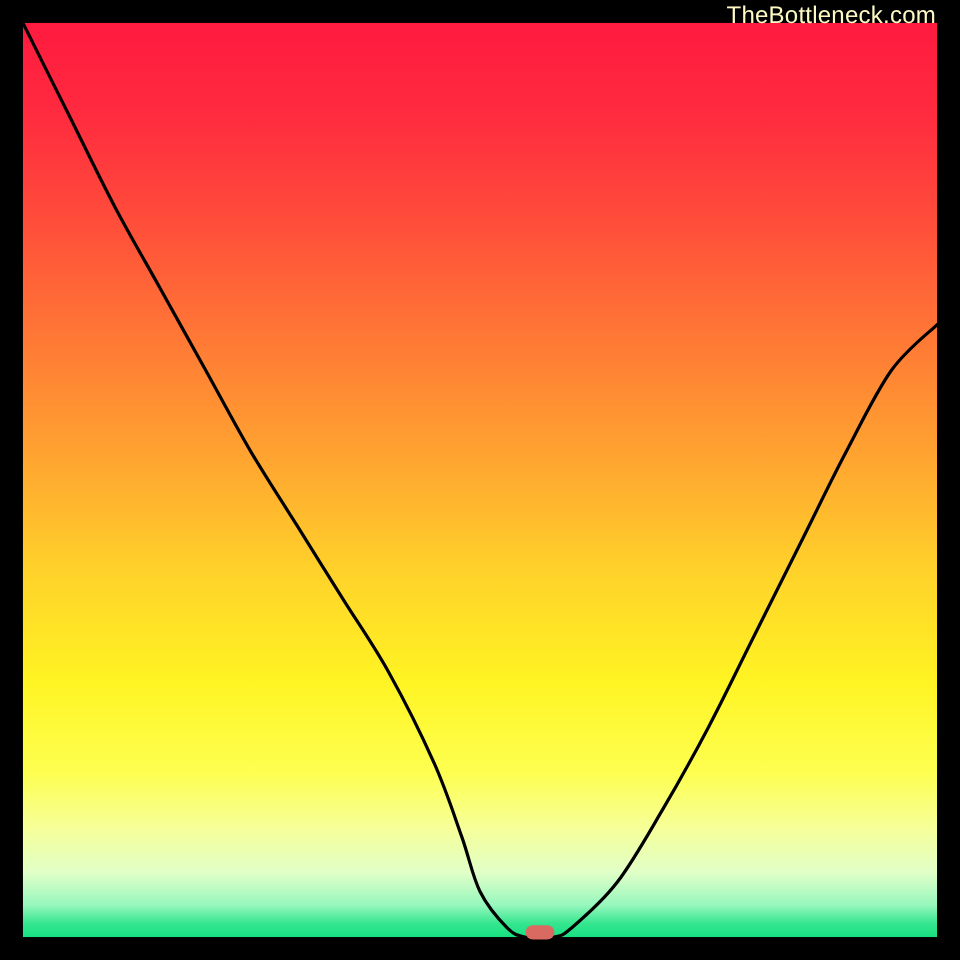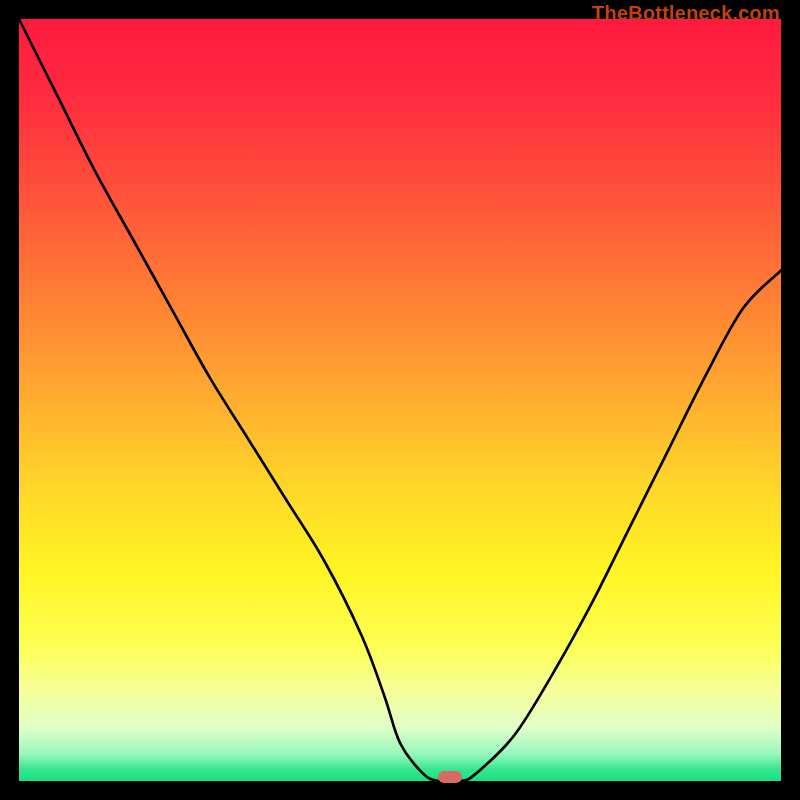--- a/index.html
+++ b/index.html
@@ -27,23 +27,23 @@
     position: absolute;
     inset: 0;
     width: 100%;
     height: 100%;
     overflow: visible;
   }
   .attribution {
     position: absolute;
     top: 2px;
     right: 20px;
-    color: #c2410c;
+    color: #fef9c3;
     font-size: 20px;
-    font-weight: 700;
+    font-weight: 400;
     letter-spacing: 0.2px;
   }
   .marker {
     position: absolute;
     width: 24px;
     height: 12px;
     background: #d86a61;
     border-radius: 6px;
     transform: translate(-50%, -50%);
   }

